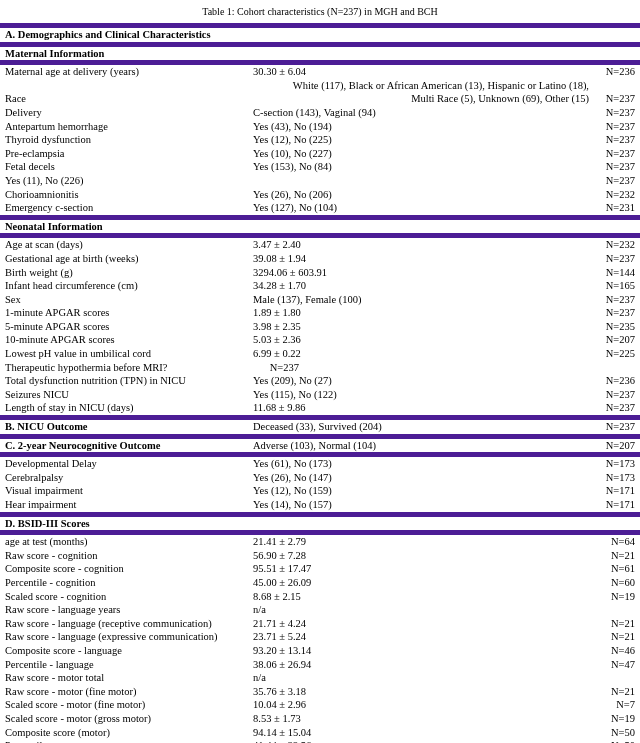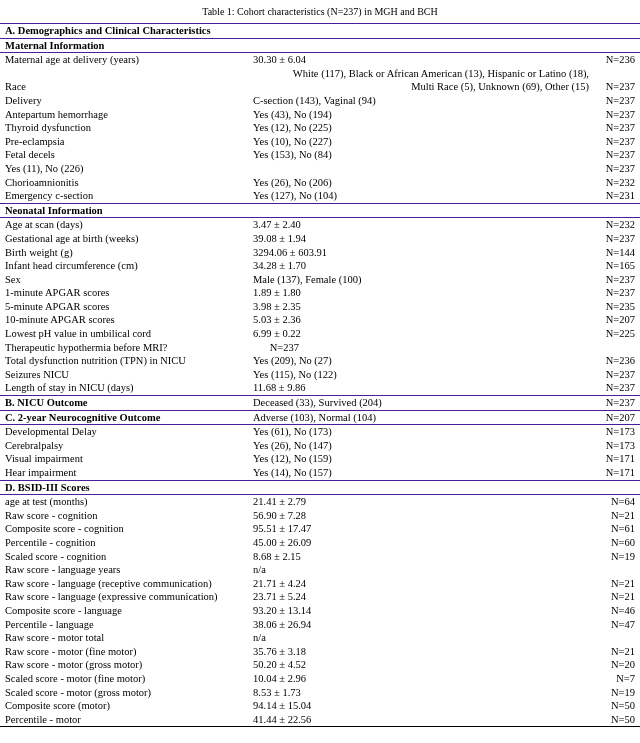--- a/index.html
+++ b/index.html
@@ -25,21 +25,21 @@
     width: 100%;
   }
   .row {
     display: flex;
     align-items: flex-start;
     font-size: 10.5px;
     line-height: 13.6px;
     padding: 0 5px;
     white-space: nowrap;
   }
-  .row.rule-above { border-top: 1px solid #4c1d95; }
+  .row.rule-above { border-top: 5px solid #4c1d95; }
   .row.section > .col-label { font-weight: bold; }
   .col-label { width: 248px; flex: none; overflow: hidden; }
   .col-value { flex: 1; overflow: hidden; }
   .col-n { width: 46px; flex: none; text-align: right; }
   .row.multiline { align-items: flex-end; }
   .row.multiline .col-value { text-align: right; }
 </style>
 </head>
 <body>
 
@@ -266,25 +266,20 @@
         <div class="col-label">Raw score - motor total</div>
         <div class="col-value">n/a</div>
         <div class="col-n"></div>
       </div>
       <div class="row">
         <div class="col-label">Raw score - motor (fine motor)</div>
         <div class="col-value">35.76 ± 3.18</div>
         <div class="col-n">N=21</div>
       </div>
       <div class="row">
-        <div class="col-label">Raw score - motor (gross motor)</div>
-        <div class="col-value">50.20 ± 4.52</div>
-        <div class="col-n">N=20</div>
-      </div>
-      <div class="row">
         <div class="col-label">Scaled score - motor (fine motor)</div>
         <div class="col-value">10.04 ± 2.96</div>
         <div class="col-n">N=7</div>
       </div>
       <div class="row">
         <div class="col-label">Scaled score - motor (gross motor)</div>
         <div class="col-value">8.53 ± 1.73</div>
         <div class="col-n">N=19</div>
       </div>
       <div class="row">

